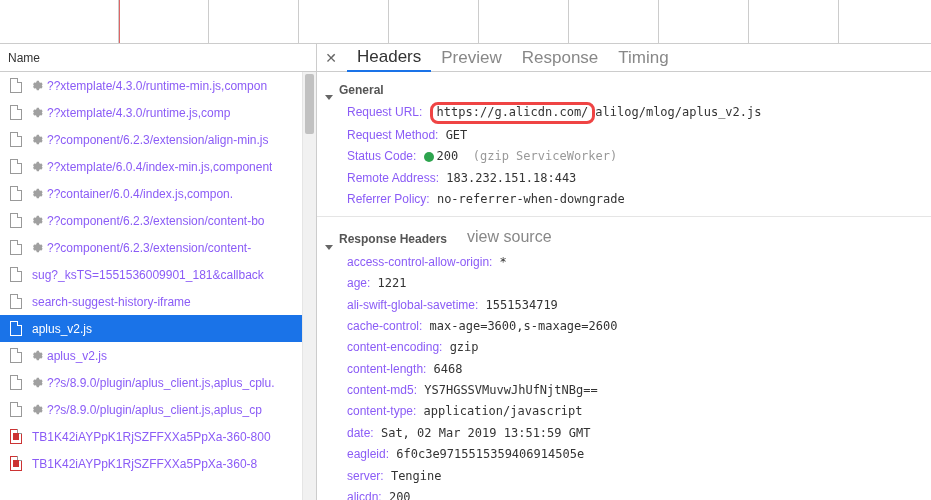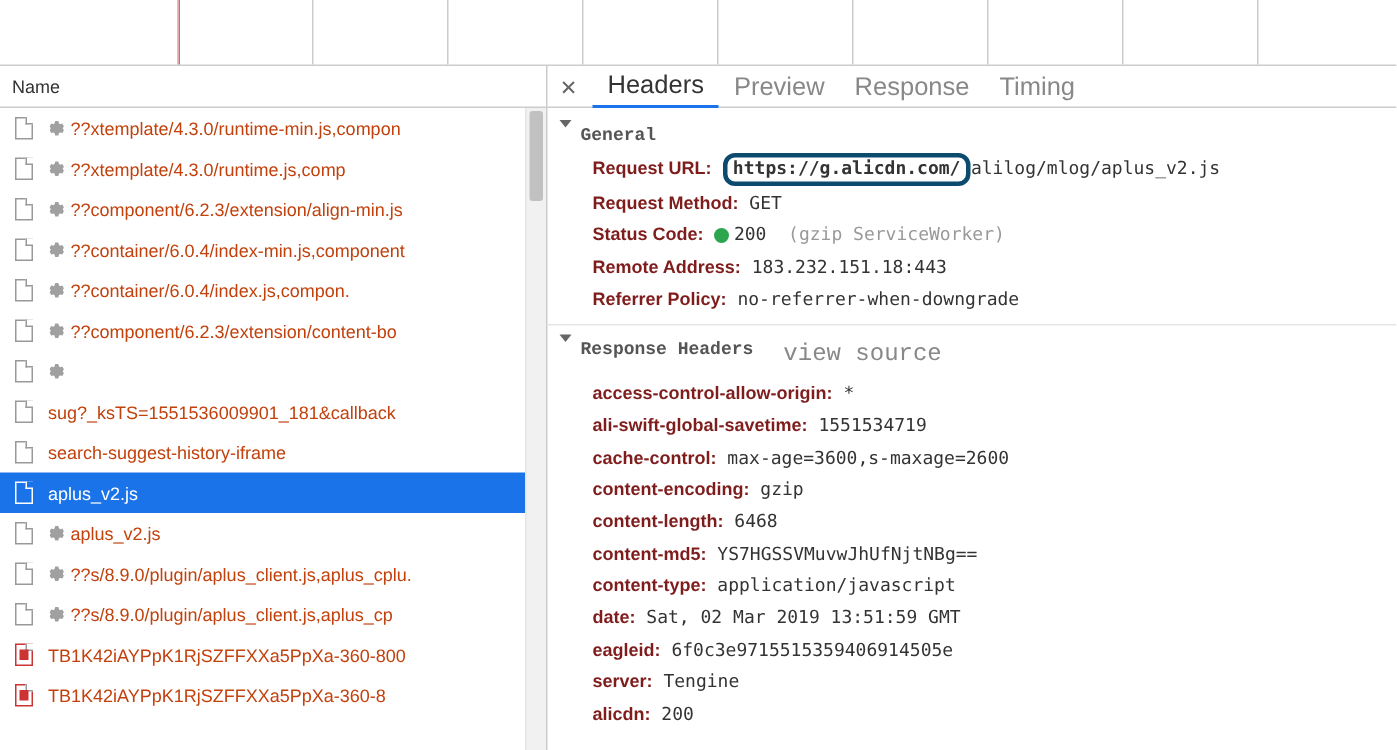--- a/index.html
+++ b/index.html
@@ -5,25 +5,25 @@
 * { box-sizing: border-box; margin: 0; padding: 0; }
 body { font-family: "Segoe UI", Arial, sans-serif; font-size: 12px; color: #333; background: #fff; width: 931px; height: 500px; overflow: hidden; }
 
 .top-strip { height: 44px; border-bottom: 1px solid #ccc; display: flex; }
 .top-strip .cell { border-right: 1px solid #ccc; height: 100%; }
 .top-strip .cell.first { width: 119px; position: relative; }
 .top-strip .cell.first::after { content: ""; position: absolute; left: 119px; top: 0; width: 1px; height: 100%; background: #d66; }
 .top-strip .cell.rest { width: 90px; }
 
 .main { display: flex; height: 456px; }
-.left-pane { width: 365px; border-right: 1px solid #ccc; display: flex; flex-direction: column; }
+.left-pane { width: 317px; border-right: 1px solid #ccc; display: flex; flex-direction: column; }
 .left-header { height: 28px; border-bottom: 1px solid #ccc; display: flex; align-items: center; padding: 0 8px; font-weight: 500; color: #333; }
 .file-list { flex: 1; overflow: hidden; position: relative; }
 .file-list-inner { position: absolute; inset: 0 14px 0 0; overflow: hidden; }
-.row { height: 27px; display: flex; align-items: center; padding: 0 6px 0 10px; white-space: nowrap; overflow: hidden; text-overflow: clip; color: #c2410c; }
+.row { height: 27px; display: flex; align-items: center; padding: 0 6px 0 10px; white-space: nowrap; overflow: hidden; text-overflow: clip; color: #8b5cf6; }
 .row.selected { background: #1a73e8; color: #fff; }
 .file-icon { width: 14px; height: 16px; margin-right: 8px; flex: 0 0 14px; position: relative; }
 .file-icon .page { width: 12px; height: 15px; border: 1px solid #999; background: #fff; position: absolute; top: 0; left: 0; }
 .file-icon .page::before { content: ""; position: absolute; top: -1px; right: -1px; width: 4px; height: 4px; background: #fff; border-left: 1px solid #999; border-bottom: 1px solid #999; }
 .row.selected .file-icon .page { border-color: #fff; background: transparent; }
 .row.selected .file-icon .page::before { background: #1a73e8; border-color: #fff; }
 .file-icon.red .page { border-color: #c33; }
 .file-icon.red .page::after { content: ""; position: absolute; top: 3px; left: 2px; right: 2px; height: 7px; background: #c33; }
 .gear { display: inline-block; width: 11px; height: 11px; margin-right: 4px; vertical-align: middle; }
 .gear svg { display: block; }
@@ -31,30 +31,30 @@
 .scrollbar { position: absolute; right: 0; top: 0; width: 14px; height: 100%; background: #f1f1f1; border-left: 1px solid #e5e5e5; }
 .scrollbar .thumb { position: absolute; top: 2px; left: 2px; right: 2px; height: 60px; background: #c1c1c1; border-radius: 2px; }
 
 .right-pane { flex: 1; display: flex; flex-direction: column; position: relative; }
 .tabs-bar { height: 28px; border-bottom: 1px solid #ccc; display: flex; align-items: center; padding-left: 4px; }
 .close-x { width: 20px; height: 20px; display: flex; align-items: center; justify-content: center; font-size: 14px; color: #666; margin-right: 6px; }
 .tab { padding: 0 10px; height: 28px; display: flex; align-items: center; color: #888; font-size: 17px; }
 .tab.active { color: #333; border-bottom: 2px solid #1a73e8; margin-bottom: -1px; }
 
 .detail-scroll { flex: 1; overflow: hidden; padding: 6px 10px 0 8px; font-size: 12px; line-height: 1.7; }
-.section-title { display: flex; align-items: flex-start; font-weight: 700; color: #555; margin: 2px 0 2px 0; font-family: Liberation Mono, monospace; }
+.section-title { display: flex; align-items: flex-end; font-weight: 700; color: #555; margin: 2px 0 2px 0; }
 .disclosure { display: inline-block; width: 0; height: 0; border-top: 5px solid #666; border-left: 4px solid transparent; border-right: 4px solid transparent; margin-right: 6px; }
 .kv-block { padding-left: 22px; font-family: Consolas, Menlo, monospace; font-size: 12px; }
 .kv-row { margin-bottom: 1px; }
-.kv-row .k { font-weight: 700; color: #7f1d1d; font-family: "Segoe UI", Arial, sans-serif; }
+.kv-row .k { font-weight: 400; color: #8b5cf6; font-family: "Segoe UI", Arial, sans-serif; }
 .kv-row .v { color: #333; }
 .kv-row .v.mono { font-family: Consolas, Menlo, monospace; }
 .status-dot { display: inline-block; width: 10px; height: 10px; border-radius: 50%; background: #2da44e; vertical-align: middle; margin-right: 3px; }
 .faded { color: #999; font-family: Consolas, Menlo, monospace; }
-.hl-box { display: inline-block; border: 3px solid #0c4a6e; border-radius: 8px; padding: 0 4px; line-height: 1.3; font-weight: bold; }
+.hl-box { display: inline-block; border: 3px solid #ef4444; border-radius: 8px; padding: 0 4px; line-height: 1.3; }
 .view-source { color: #888; font-weight: 400; margin-left: 20px; font-size: 16px; }
 .sep { height: 1px; background: #e5e5e5; margin: 6px -10px 6px -8px; }
 </style>
 </head>
 <body>
 
 <div class="top-strip">
   <div class="cell first"></div>
   <div class="cell rest"></div>
   <div class="cell rest"></div>
@@ -106,21 +106,21 @@
           </div>
           <div class="row">
             <span class="file-icon">
               <span class="page"></span>
             </span>
             <span class="gear">
               <svg viewBox="0 0 16 16" width="11" height="11">
                 <path fill="#888" d="M8 5a3 3 0 100 6 3 3 0 000-6zm6.3 3l1.1-1.9-1.5-2.6-2.1.5a5 5 0 00-1.1-.6L10 1H7l-.7 2.4a5 5 0 00-1.1.6l-2.1-.5L1.6 6.1 2.7 8l-1.1 1.9 1.5 2.6 2.1-.5c.3.2.7.4 1.1.6L7 15h3l.7-2.4c.4-.2.8-.4 1.1-.6l2.1.5 1.5-2.6L14.3 8z" opacity="0.8"></path>
               </svg>
             </span>
-            <span class="label">??container/6.0.4/index-min.js,component</span>
+            <span class="label">??xtemplate/6.0.4/index-min.js,component</span>
           </div>
           <div class="row">
             <span class="file-icon">
               <span class="page"></span>
             </span>
             <span class="gear">
               <svg viewBox="0 0 16 16" width="11" height="11">
                 <path fill="#888" d="M8 5a3 3 0 100 6 3 3 0 000-6zm6.3 3l1.1-1.9-1.5-2.6-2.1.5a5 5 0 00-1.1-.6L10 1H7l-.7 2.4a5 5 0 00-1.1.6l-2.1-.5L1.6 6.1 2.7 8l-1.1 1.9 1.5 2.6 2.1-.5c.3.2.7.4 1.1.6L7 15h3l.7-2.4c.4-.2.8-.4 1.1-.6l2.1.5 1.5-2.6L14.3 8z" opacity="0.8"></path>
               </svg>
             </span>
@@ -139,20 +139,21 @@
           </div>
           <div class="row">
             <span class="file-icon">
               <span class="page"></span>
             </span>
             <span class="gear">
               <svg viewBox="0 0 16 16" width="11" height="11">
                 <path fill="#888" d="M8 5a3 3 0 100 6 3 3 0 000-6zm6.3 3l1.1-1.9-1.5-2.6-2.1.5a5 5 0 00-1.1-.6L10 1H7l-.7 2.4a5 5 0 00-1.1.6l-2.1-.5L1.6 6.1 2.7 8l-1.1 1.9 1.5 2.6 2.1-.5c.3.2.7.4 1.1.6L7 15h3l.7-2.4c.4-.2.8-.4 1.1-.6l2.1.5 1.5-2.6L14.3 8z" opacity="0.8"></path>
               </svg>
             </span>
+            <span class="label">??component/6.2.3/extension/content-</span>
           </div>
           <div class="row">
             <span class="file-icon">
               <span class="page"></span>
             </span>
             <span class="label">sug?_ksTS=1551536009901_181&amp;callback</span>
           </div>
           <div class="row">
             <span class="file-icon">
               <span class="page"></span>
@@ -264,20 +265,21 @@
 
       <div class="sep"></div>
 
       <div class="section-title">
         <span class="disclosure"></span>
         <span>Response Headers</span>
         <span class="view-source">view source</span>
       </div>
       <div class="kv-block" id="resp-headers">
           <div class="kv-row"><span class="k">access-control-allow-origin:</span><span class="v mono"> *</span></div>
+          <div class="kv-row"><span class="k">age:</span><span class="v mono"> 1221</span></div>
           <div class="kv-row"><span class="k">ali-swift-global-savetime:</span><span class="v mono"> 1551534719</span></div>
           <div class="kv-row"><span class="k">cache-control:</span><span class="v mono"> max-age=3600,s-maxage=2600</span></div>
           <div class="kv-row"><span class="k">content-encoding:</span><span class="v mono"> gzip</span></div>
           <div class="kv-row"><span class="k">content-length:</span><span class="v mono"> 6468</span></div>
           <div class="kv-row"><span class="k">content-md5:</span><span class="v mono"> YS7HGSSVMuvwJhUfNjtNBg==</span></div>
           <div class="kv-row"><span class="k">content-type:</span><span class="v mono"> application/javascript</span></div>
           <div class="kv-row"><span class="k">date:</span><span class="v mono"> Sat, 02 Mar 2019 13:51:59 GMT</span></div>
           <div class="kv-row"><span class="k">eagleid:</span><span class="v mono"> 6f0c3e9715515359406914505e</span></div>
           <div class="kv-row"><span class="k">server:</span><span class="v mono"> Tengine</span></div>
           <div class="kv-row"><span class="k">alicdn:</span><span class="v mono"> 200</span></div>

